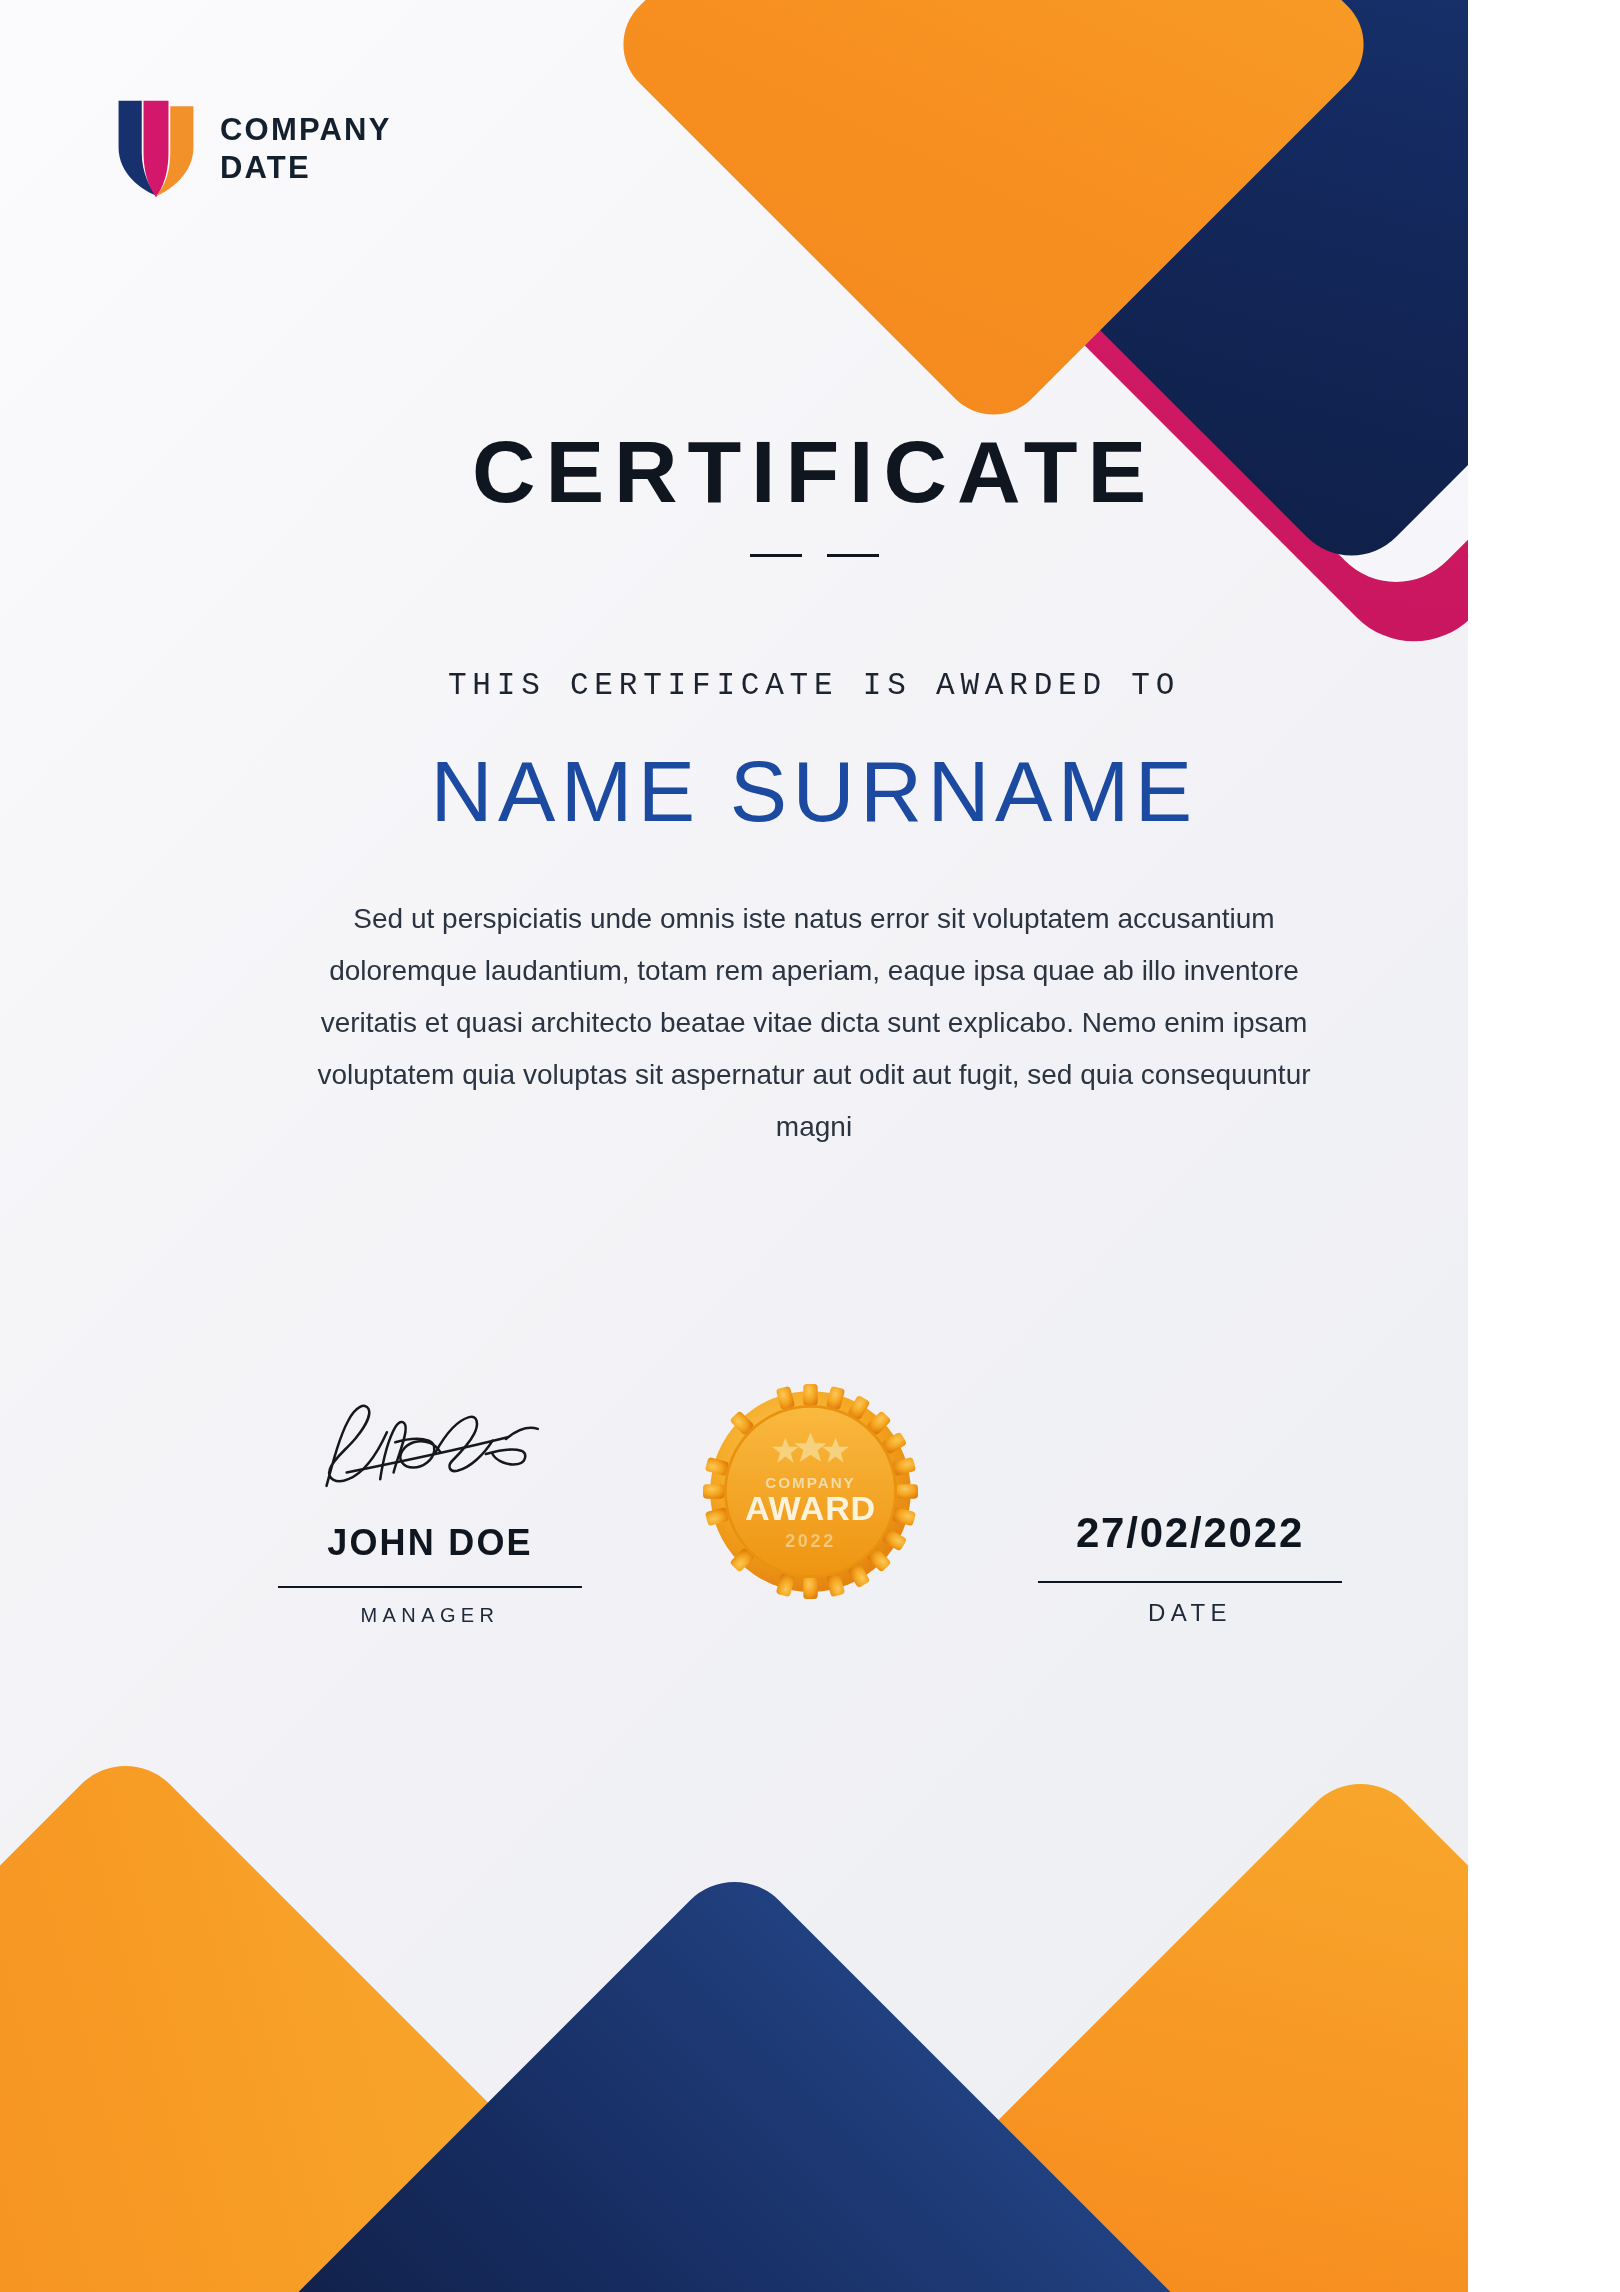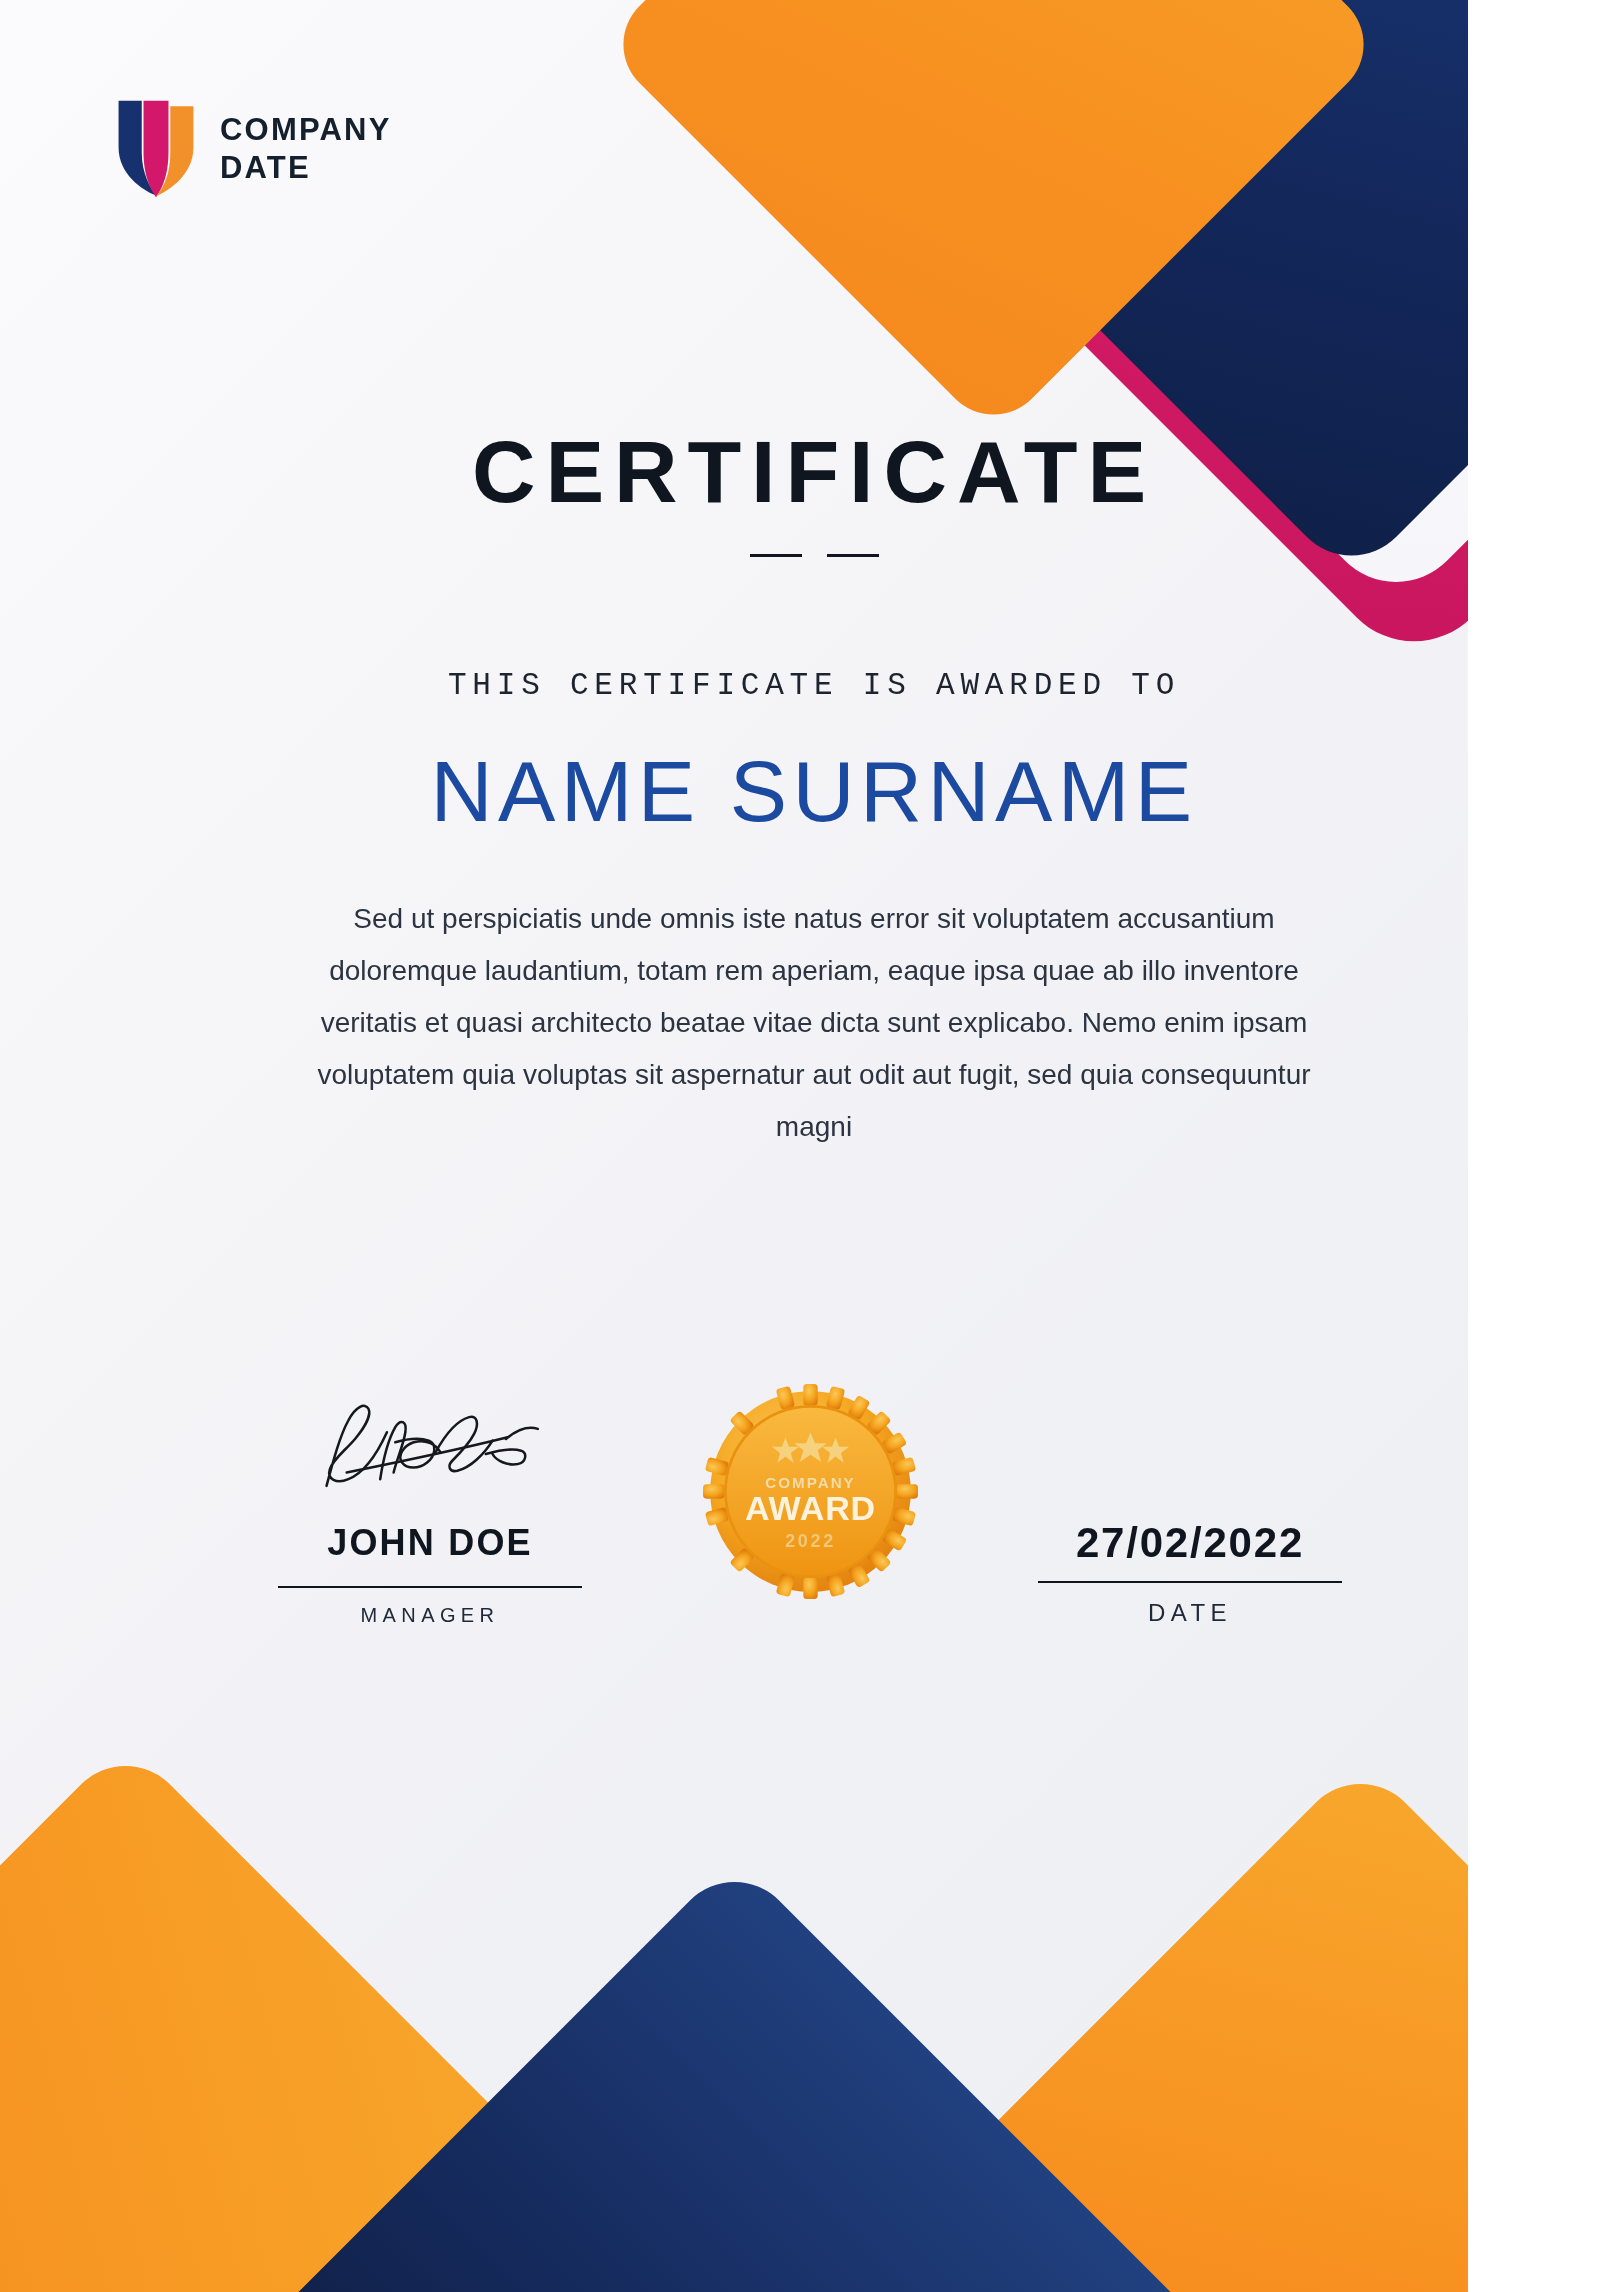--- a/index.html
+++ b/index.html
@@ -261,21 +261,21 @@
   }
   .date-block {
     width: 304px;
     text-align: center;
   }
   .date-value {
     font-size: 42px;
     font-weight: 700;
     letter-spacing: 1.8px;
     color: #10161f;
-    padding-bottom: 14px;
+    padding-bottom: 24px;
     border-bottom: 2.7px solid #10161f;
   }
   .date-label {
     margin-top: 16px;
     font-size: 24px;
     letter-spacing: 5.4px;
     color: #20293a;
   }
 </style>
 </head>

